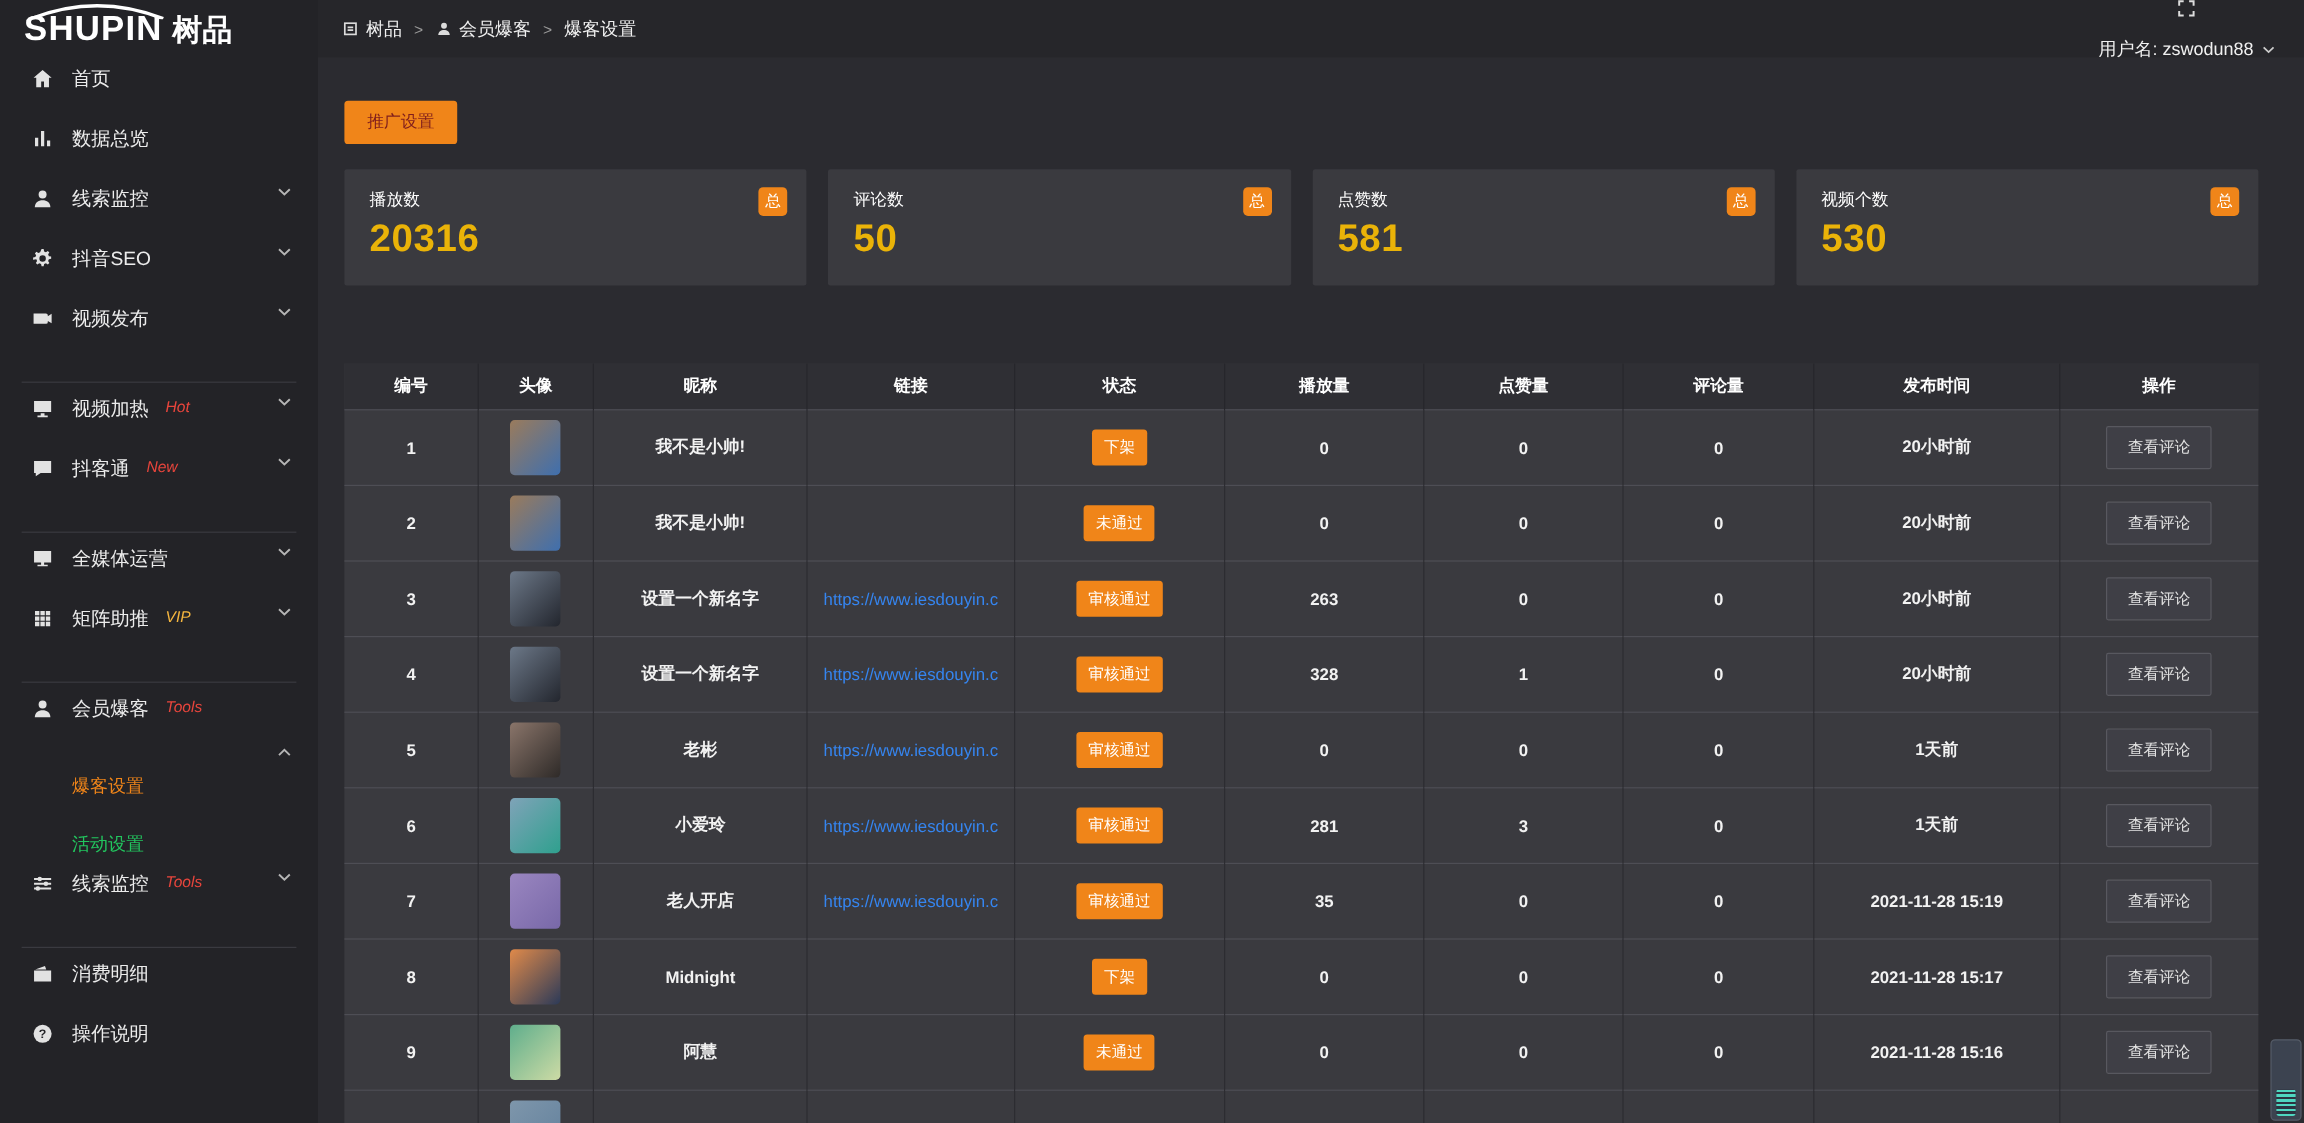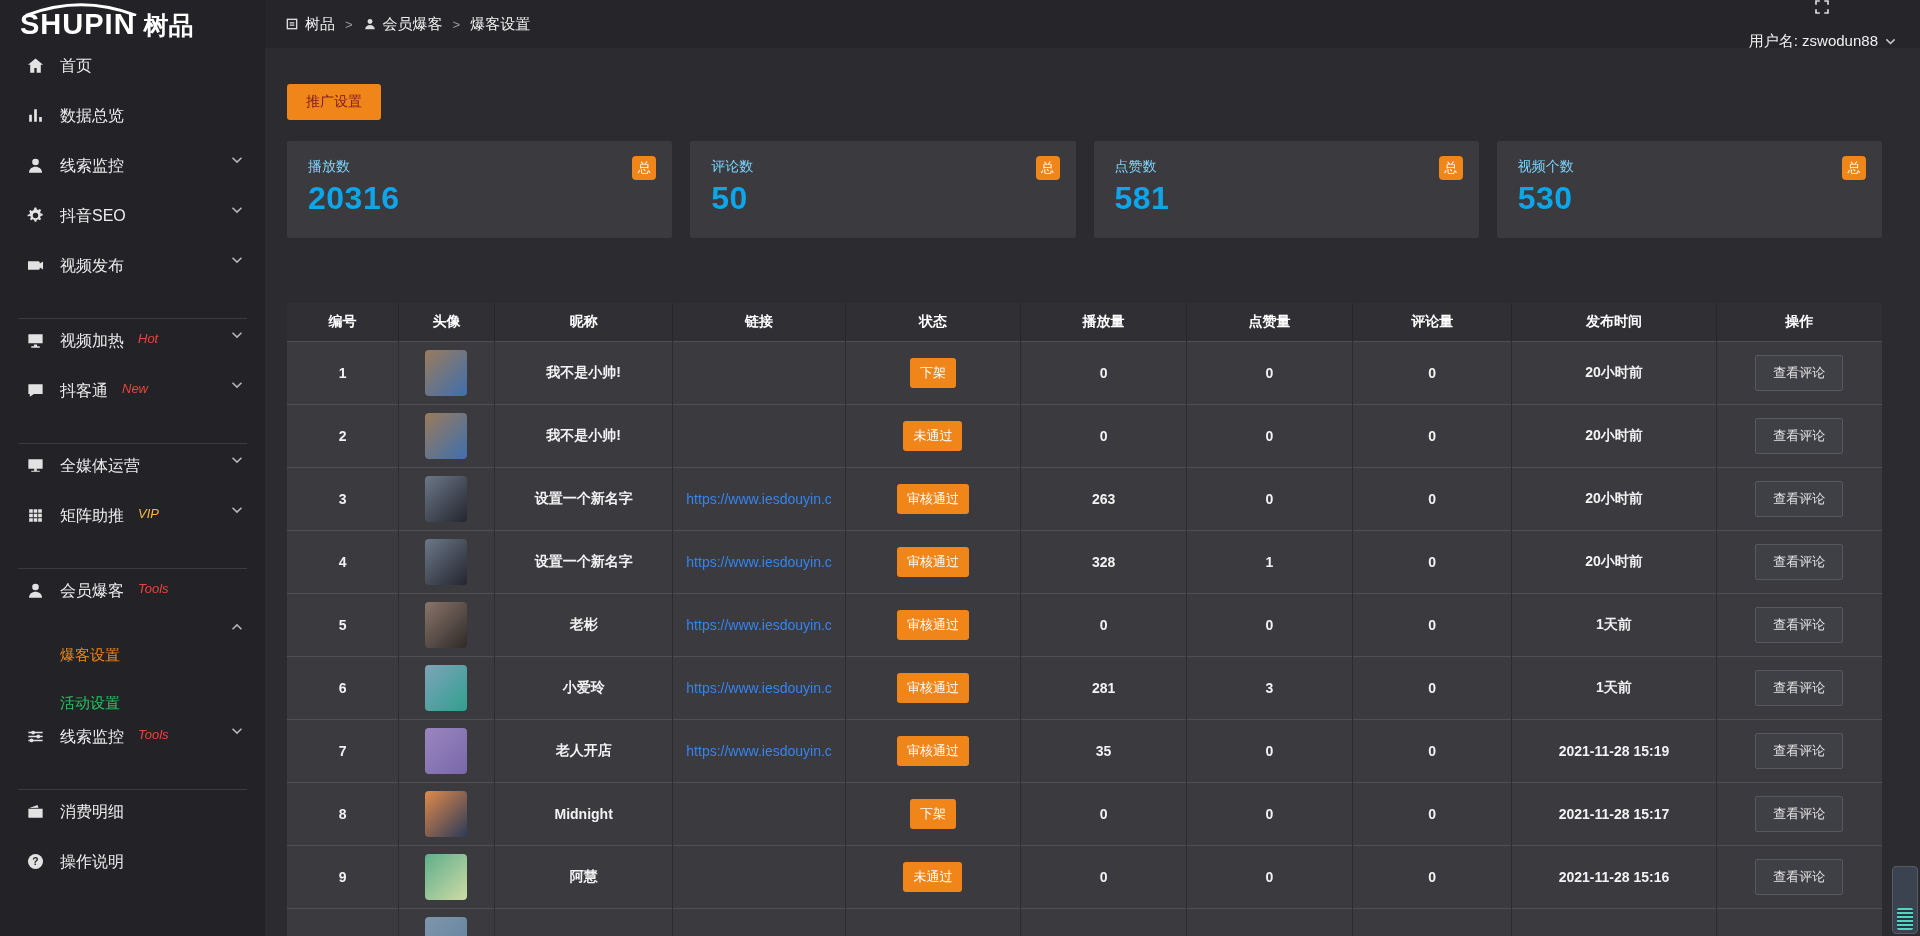--- a/index.html
+++ b/index.html
@@ -46,22 +46,22 @@
   .username { font-size:15px; color:#f0f0f0; display:flex; align-items:center; gap:7px; cursor:pointer; }
   .username .chev { display:inline-flex; color:#ccc; }
   .username .chev svg { width:11px; height:7px; }
 
   
   .content { flex:1; background:#2b2b30; padding:36px 38px 0 22px; overflow:hidden; position:relative; }
   .promo-btn { background:var(--accent-orange,#f08519); color:#7f1d1d; border:none; border-radius:3px;
     font-size:14px; padding:9px 19px; cursor:pointer; font-family:inherit; }
   .stats-row { display:flex; gap:18px; margin-top:21px; }
   .stat-card { flex:1; background:#3a3a3f; border-radius:2px; height:97px; padding:17px 21px; position:relative; }
-  .stat-label { font-size:14px; color:#7dd3fc; }
-  .stat-value { font-size:32px; font-weight:700; color:#0ea5e9; margin-top:4px; letter-spacing:0.5px; }
+  .stat-label { font-size:14px; color:#ffffff; }
+  .stat-value { font-size:32px; font-weight:700; color:#eab308; margin-top:4px; letter-spacing:0.5px; }
   .stat-badge { position:absolute; top:15px; right:16px; background:var(--accent-orange,#f08519); color:#fff;
     width:24px; height:24px; line-height:24px; text-align:center; font-size:13px; border-radius:4px; }
 
   
   .table-wrap { margin-top:65px; }
   table { width:100%; border-collapse:collapse; table-layout:fixed; background:#3a3a3f; }
   thead th { height:38px; background:#2f2f34; font-size:14px; font-weight:700; color:#fff;
     border-right:1px solid #26262b; }
   thead th:last-child { border-right:none; }
   tbody td { height:63px; text-align:center; font-size:14px; color:#f2f2f2;

